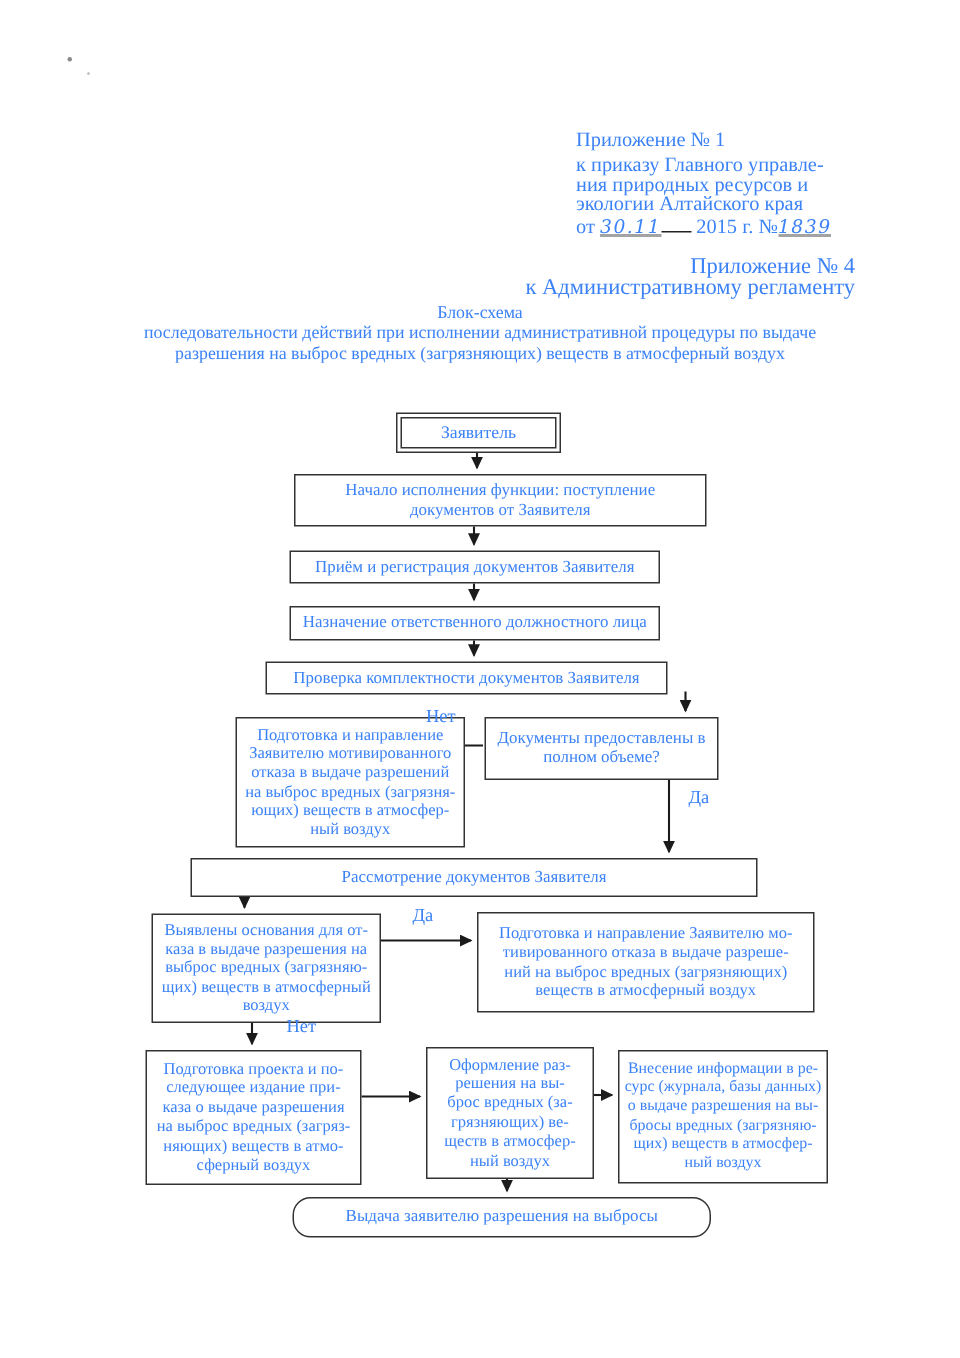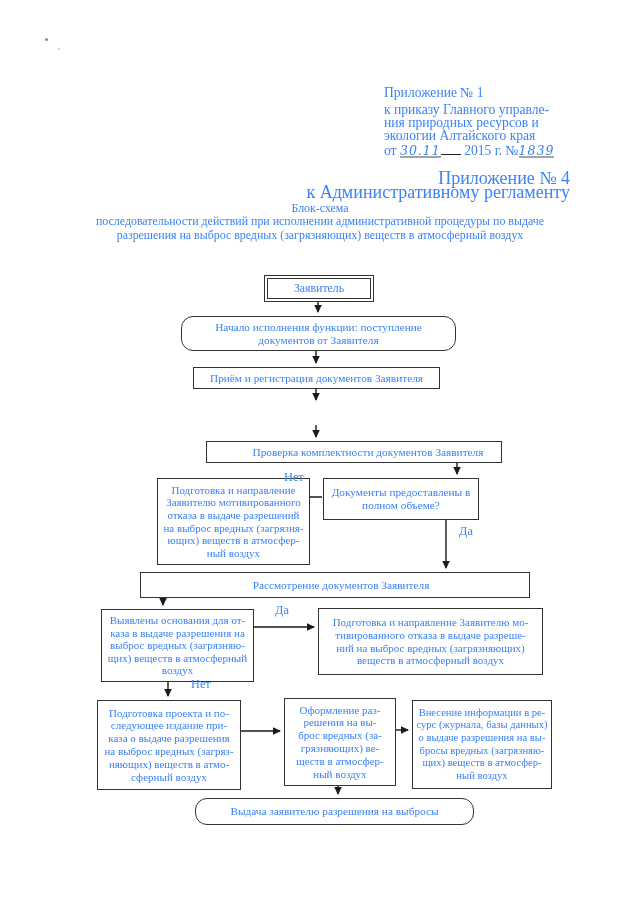--- a/index.html
+++ b/index.html
@@ -10,38 +10,38 @@
   
   .a1-line{position:absolute;left:384px;font-size:13.6px;line-height:13.6px;white-space:pre;}
   .a1-title{top:86px;}
   .a1-l0{top:103px;}
   .a1-l1{top:116px;}
   .a1-l2{top:129px;}
   .a1-date{top:143px;}
   .hw{font-family:"DejaVu Serif", serif;font-style:italic;font-size:12.5px;letter-spacing:1px;}
   .uline{border-bottom:2px solid #a3a3a3;display:inline-block;line-height:11px;}
   .blank{display:inline-block;width:20px;border-bottom:1px solid #222;height:11px;}
-  .a4-block{position:absolute;left:300px;top:172px;width:270px;text-align:right;font-size:18px;line-height:13.8px;}
+  .a4-block{position:absolute;left:300px;top:172px;width:270px;text-align:right;font-size:15px;line-height:13.8px;}
   .title-block{position:absolute;left:0;top:202px;width:640px;text-align:center;font-size:11.9px;line-height:13.4px;}
   
   .fb{
     position:absolute;border:1.3px solid #333;background:#fff;
     display:flex;align-items:center;justify-content:center;
     text-align:center;white-space:pre;font-size:11.3px;line-height:12.8px;
   }
   .inner{position:absolute;inset:2px;border:1px solid #333;display:flex;align-items:center;justify-content:center;}
   #n-applicant{left:264px;top:275px;width:108px;height:25px;border-width:1.4px;}
   #n-applicant .inner{font-size:11.8px;}
-  #n-start{left:181px;top:316px;width:273px;height:33px;border-radius:12px;}
+  #n-start{left:196px;top:316px;width:273px;height:33px;}
   #n-receive{left:193px;top:367px;width:245px;height:20px;}
   #n-assign{left:193px;top:404px;width:245px;height:21px;}
-  #n-check{left:206px;top:441px;width:266px;height:20px;padding-left:28px;}
+  #n-check{left:177px;top:441px;width:266px;height:20px;}
   #n-decision{left:323px;top:478px;width:154px;height:40px;}
   #n-refusal1{left:109px;top:478px;width:151px;height:85px;font-size:11px;line-height:12.6px;margin-left:48px;}
-  #n-review{left:140px;top:572px;width:376px;height:24px;padding-left:12px;}
+  #n-review{left:127px;top:572px;width:376px;height:24px;}
   #n-grounds{left:101px;top:609px;width:151px;height:71px;font-size:11px;line-height:12.6px;}
   #n-refusal2{left:318px;top:608px;width:223px;height:65px;font-size:11px;line-height:12.6px;}
   #n-draft{left:97px;top:700px;width:142px;height:88px;font-size:11px;line-height:12.8px;}
   #n-issue{left:284px;top:698px;width:110px;height:86px;font-size:11px;line-height:12.8px;}
   #n-record{left:412px;top:700px;width:138px;height:87px;font-size:10.6px;line-height:12.6px;}
   #n-delivery{left:195px;top:798px;width:277px;height:25px;border-radius:12px;}
   .edge-label{position:absolute;font-size:12.3px;white-space:pre;}
   #lbl-no1{left:284px;top:470px;}
   #lbl-yes1{left:459px;top:524px;}
   #lbl-yes2{left:275px;top:603px;}
@@ -98,20 +98,21 @@
       <line x1="338" y1="784" x2="338" y2="794" marker-end="url(#ah)"></line>
     </g>
   </svg>
 
   <div class="fb" id="n-applicant">
     <div class="inner">Заявитель</div>
   </div>
   <div class="fb" id="n-start">Начало исполнения функции: поступление
 документов от Заявителя</div>
   <div class="fb" id="n-receive">Приём и регистрация документов Заявителя</div>
+  <div class="fb" id="n-assign">Назначение ответственного должностного лица</div>
   <div class="fb" id="n-check">Проверка комплектности документов Заявителя</div>
   <div class="fb" id="n-decision">Документы предоставлены в
 полном объеме?</div>
   <div class="fb" id="n-refusal1">Подготовка и направление
 Заявителю мотивированного
 отказа в выдаче разрешений
 на выброс вредных (загрязня-
 ющих) веществ в атмосфер-
 ный воздух</div>
   <div class="fb" id="n-review">Рассмотрение документов Заявителя</div>

